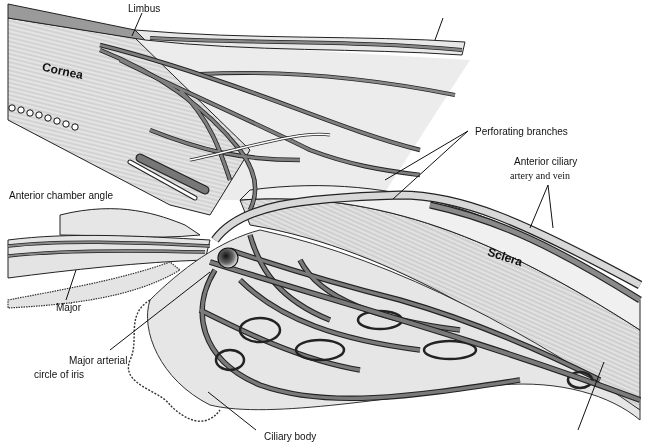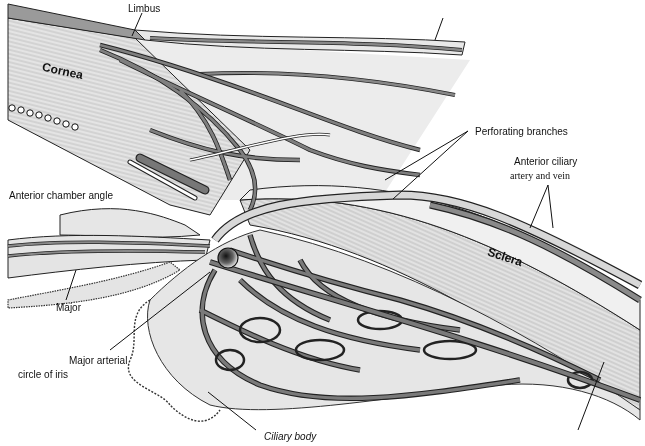--- a/index.html
+++ b/index.html
@@ -153,15 +153,15 @@
   <span class="tissue-label" style="left:487px; top:250px; transform:rotate(18deg);">Sclera</span>
 
   
   <span class="label" style="left:128px; top:2px;">Limbus</span>
   <span class="label" style="left:475px; top:125px;">Perforating branches</span>
   <span class="label" style="left:514px; top:155px;">Anterior ciliary</span>
   <span class="label" style="left:510px; top:169px;font-family:Liberation Serif, serif;">artery and vein</span>
   <span class="label" style="left:9px; top:189px;">Anterior chamber angle</span>
   <span class="label" style="left:56px; top:301px;">Major</span>
   <span class="label" style="left:34px; top:354px;margin-left:35px;">Major arterial</span>
-  <span class="label" style="left:18px; top:368px;">circle of iris</span>
-  <span class="label" style="left:264px; top:430px;font-style:italic;">Ciliary body</span>
+  <span class="label" style="left:34px; top:368px;">circle of iris</span>
+  <span class="label" style="left:264px; top:430px;">Ciliary body</span>
 </div>
 
 </body></html>

